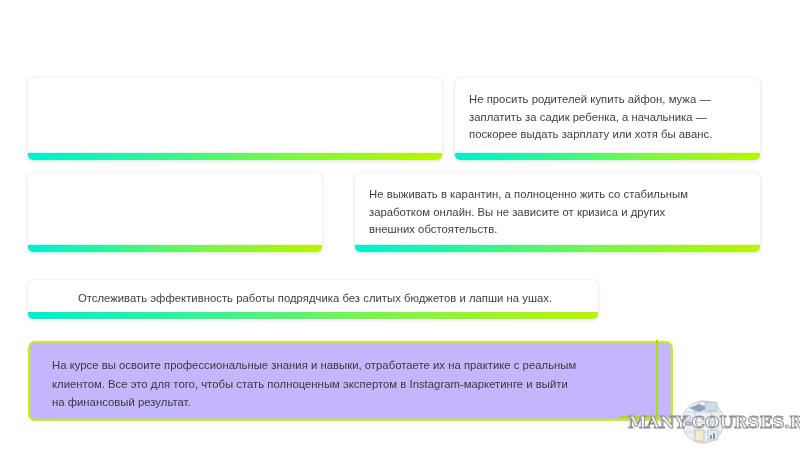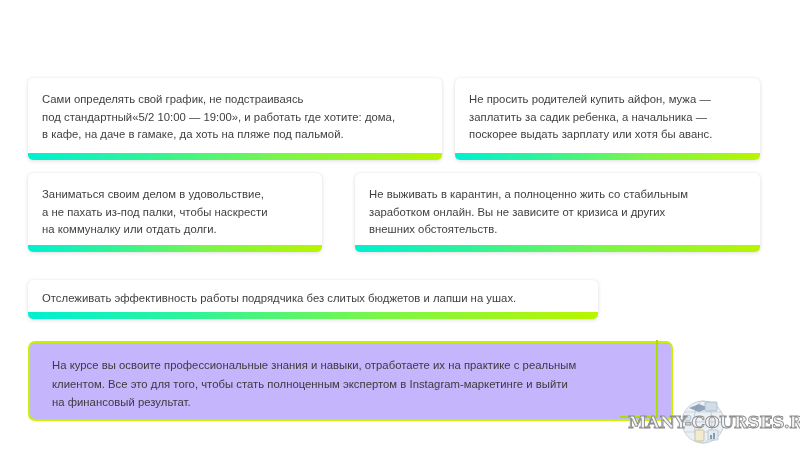--- a/index.html
+++ b/index.html
@@ -63,21 +63,21 @@
     bottom: 0;
     height: 7px;
     background: linear-gradient(90deg, #00f0d2 0%, #2ef39a 28%, #7cf648 62%, #b9f500 100%);
   }
 
   
   #card-1 { left: 28px;  top: 78px;  width: 414px; height: 82px; }
   #card-2 { left: 455px; top: 78px;  width: 305px; height: 82px; }
   #card-3 { left: 28px;  top: 173px; width: 294px; height: 79px; }
   #card-4 { left: 355px; top: 173px; width: 405px; height: 79px; }
-  #card-5 { left: 28px;  top: 280px; width: 570px; height: 39px; }
+  #card-5 { left: 28px;  top: 280px; width: 570px; height: 39px; text-align: center; }
   #card-5 .card-text { top: 10px; }
 
   
   #card-6 {
     left: 28px;
     top: 341px;
     width: 645px;
     height: 80px;
     border: 2px solid #c9f104;
     border-radius: 7px;
@@ -141,37 +141,31 @@
     white-space: nowrap;
   }
 </style>
 </head>
 <body>
 
 <div class="page">
 
 
   <div class="card" id="card-1">
-    <div class="card-text">Сами определять свой график, не подстраиваясь
-под стандартный«5/2 10:00 — 19:00», и работать где хотите: дома,
-в кафе, на даче в гамаке, да хоть на пляже под пальмой.</div>
     <div class="card-bar"></div>
   </div>
 
   <div class="card" id="card-2">
     <div class="card-text">Не просить родителей купить айфон, мужа —
 заплатить за садик ребенка, а начальника —
 поскорее выдать зарплату или хотя бы аванс.</div>
     <div class="card-bar"></div>
   </div>
 
   <div class="card" id="card-3">
-    <div class="card-text">Заниматься своим делом в удовольствие,
-а не пахать из-под палки, чтобы наскрести
-на коммуналку или отдать долги.</div>
     <div class="card-bar"></div>
   </div>
 
   <div class="card" id="card-4">
     <div class="card-text">Не выживать в карантин, а полноценно жить со стабильным
 заработком онлайн. Вы не зависите от кризиса и других
 внешних обстоятельств.</div>
     <div class="card-bar"></div>
   </div>
 

